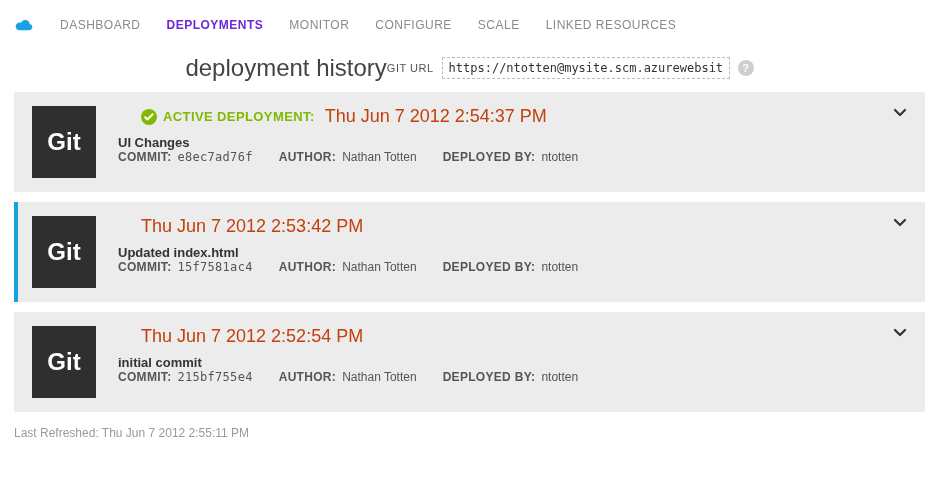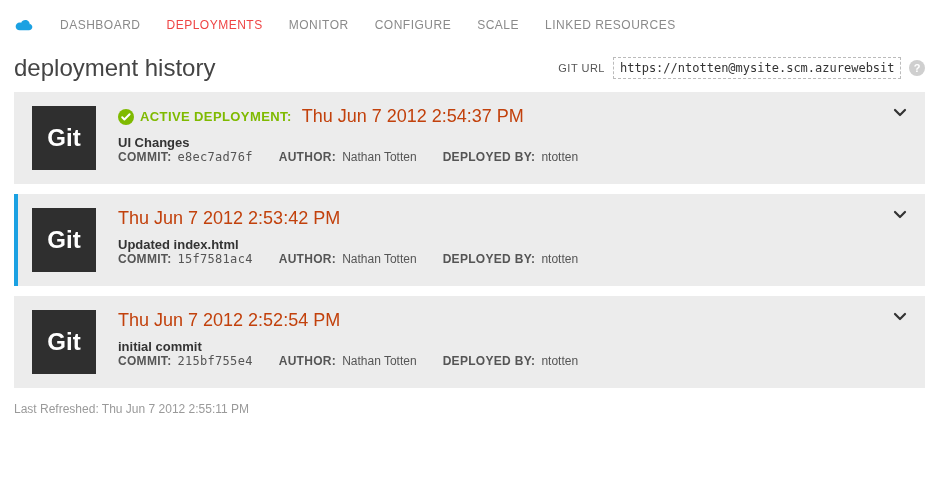--- a/index.html
+++ b/index.html
@@ -14,24 +14,24 @@
 
   
   .site-header { display: flex; align-items: baseline; gap: 12px; padding-top: 6px; }
   .site-name { font-size: 30px; font-weight: 300; color: #505050; letter-spacing: .5px; }
   .preview-pill { font-size: 11px; font-weight: 700; color: #7fba00; letter-spacing: .5px; }
 
   
   .nav { display: flex; align-items: flex-start; gap: 26px; margin-top: 18px; color: #8a8a8a; }
   .cloud-icon svg { width: 20px; height: 14px; display: block; }
   .nav a { font-size: 12px; letter-spacing: .5px; color: #8a8a8a; text-decoration: none; cursor: pointer; }
-  .nav a.active { color: #ef4444; font-weight: 400; }
+  .nav a.active { color: #6d28d9; font-weight: 700; }
 
   
-  .section-row { display: flex; align-items: center; justify-content: space-between; margin-top: 22px; margin-bottom: 10px; }
+  .section-row { display: flex; align-items: center; justify-content: center; margin-top: 22px; margin-bottom: 10px; }
   .section-title { font-size: 24px; font-weight: 300; color: #444; }
   .git-url-wrap { display: flex; align-items: center; gap: 8px; }
   .git-url-label { font-size: 11px; color: #555; letter-spacing: .5px; }
   .git-url-input {
     width: 288px; height: 22px; font-family: Consolas, monospace; font-size: 12px;
     padding: 2px 6px; border: 1px dashed #bbb; color: #333; background: #fff;
   }
   .help-icon {
     width: 16px; height: 16px; border-radius: 50%; background: #cfcfcf; color: #fff;
     font-size: 11px; font-weight: 700; display: flex; align-items: center; justify-content: center;
@@ -41,27 +41,27 @@
   
   .card-list { display: flex; flex-direction: column; gap: 10px; }
   .card {
     position: relative; background: #ececec; padding: 14px 18px 14px 18px;
     display: flex; align-items: flex-start; gap: 22px;
   }
   .card.selected::before {
     content: ""; position: absolute; left: 0; top: 0; bottom: 0; width: 4px; background: #1ba1e2;
   }
   .git-tile {
-    width: 64px; height: 64px; background: #2f2f2f; color: #fff;
+    width: 64px; height: 72px; background: #2f2f2f; color: #fff;
     display: flex; align-items: center; justify-content: center;
     font-weight: 600; font-size: 24px; font-family: "Segoe UI", Arial, sans-serif;
     flex-shrink: 0;
   }
   .card-body { flex: 1; min-width: 0; }
-  .card-title-row { display: flex; align-items: center; gap: 10px; }
+  .card-title-row { display: flex; align-items: center; gap: 10px; margin-left: 23px; }
   .active-badge { display: flex; align-items: center; gap: 6px; }
   .active-badge svg { width: 16px; height: 16px; display: block; }
   .active-badge-label { color: #7fba00; font-weight: 700; font-size: 13px; letter-spacing: .4px; }
   .card-time { font-size: 18px; font-weight: 400; color: #c2410c; }
   .card-msg { margin-top: 8px; font-size: 13px; font-weight: 600; color: #333; }
   .meta-row { display: flex; gap: 26px; color: #555; font-size: 12px; }
   .meta-row .k { font-weight: 700; color: #555; letter-spacing: .3px; margin-right: 6px; }
   .meta-row .v-mono { font-family: Consolas, monospace; letter-spacing: .3px; }
   .chevron {
     position: absolute; right: 16px; top: 12px; cursor: pointer;

